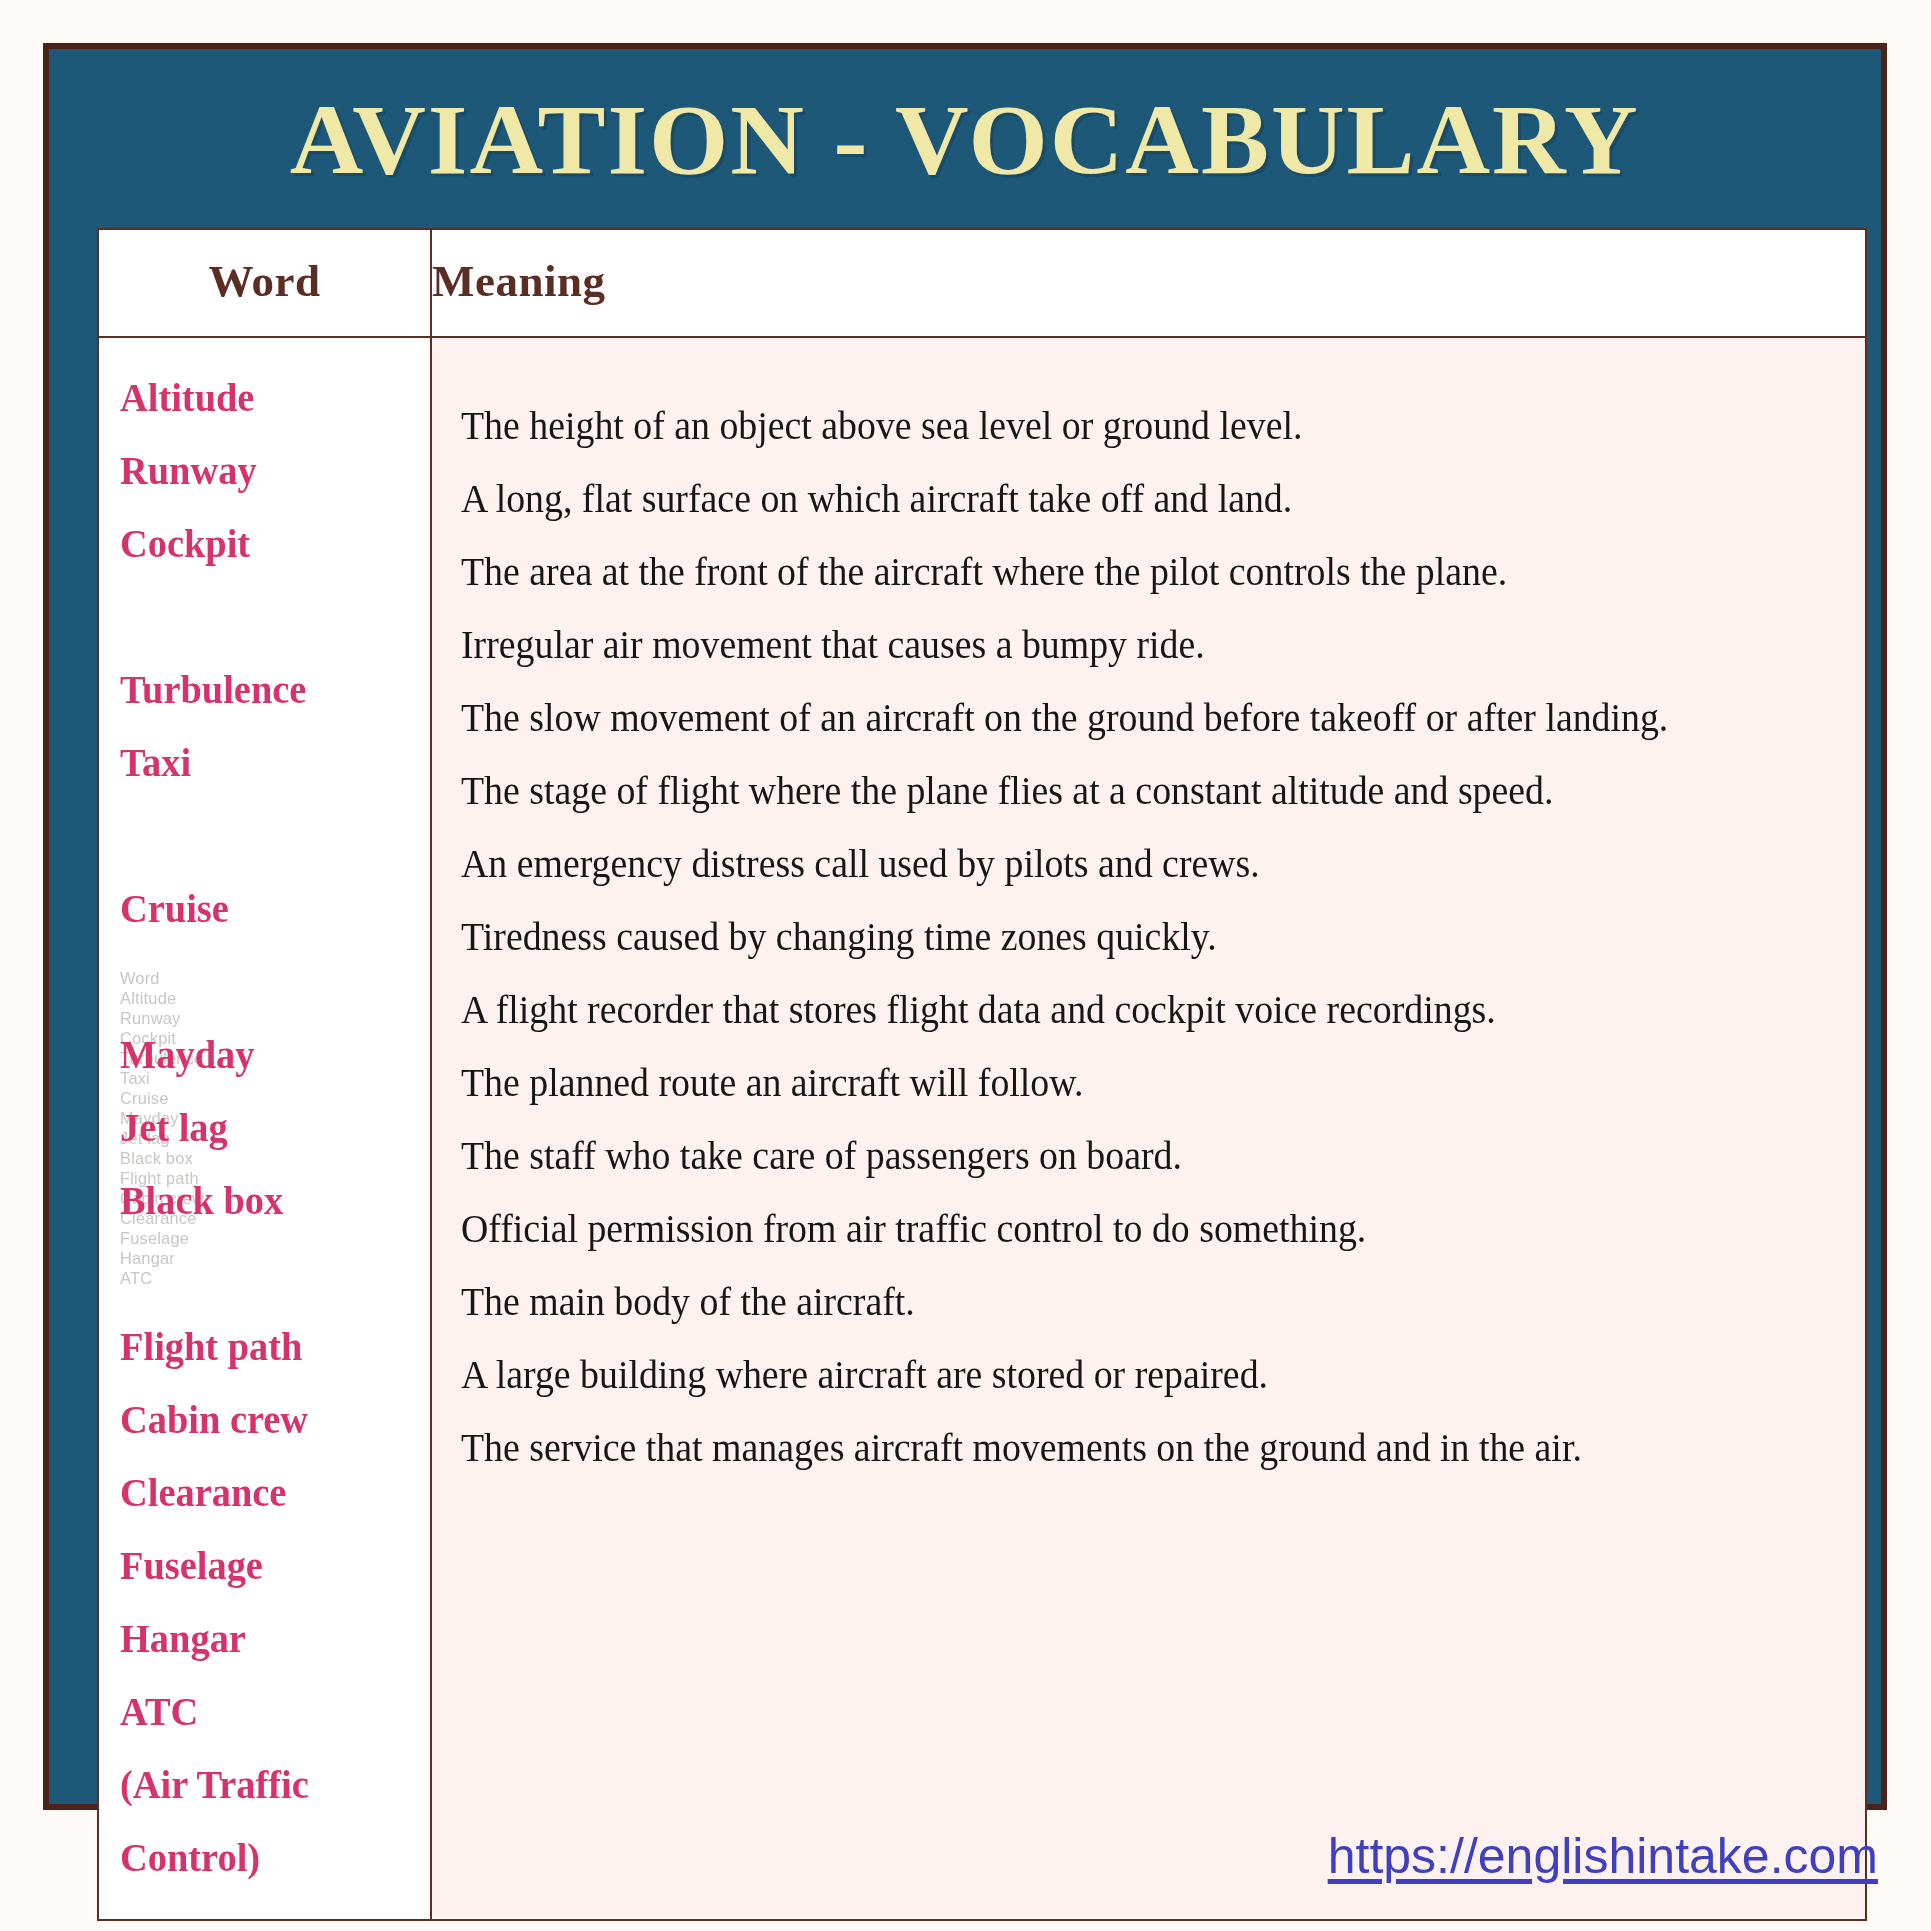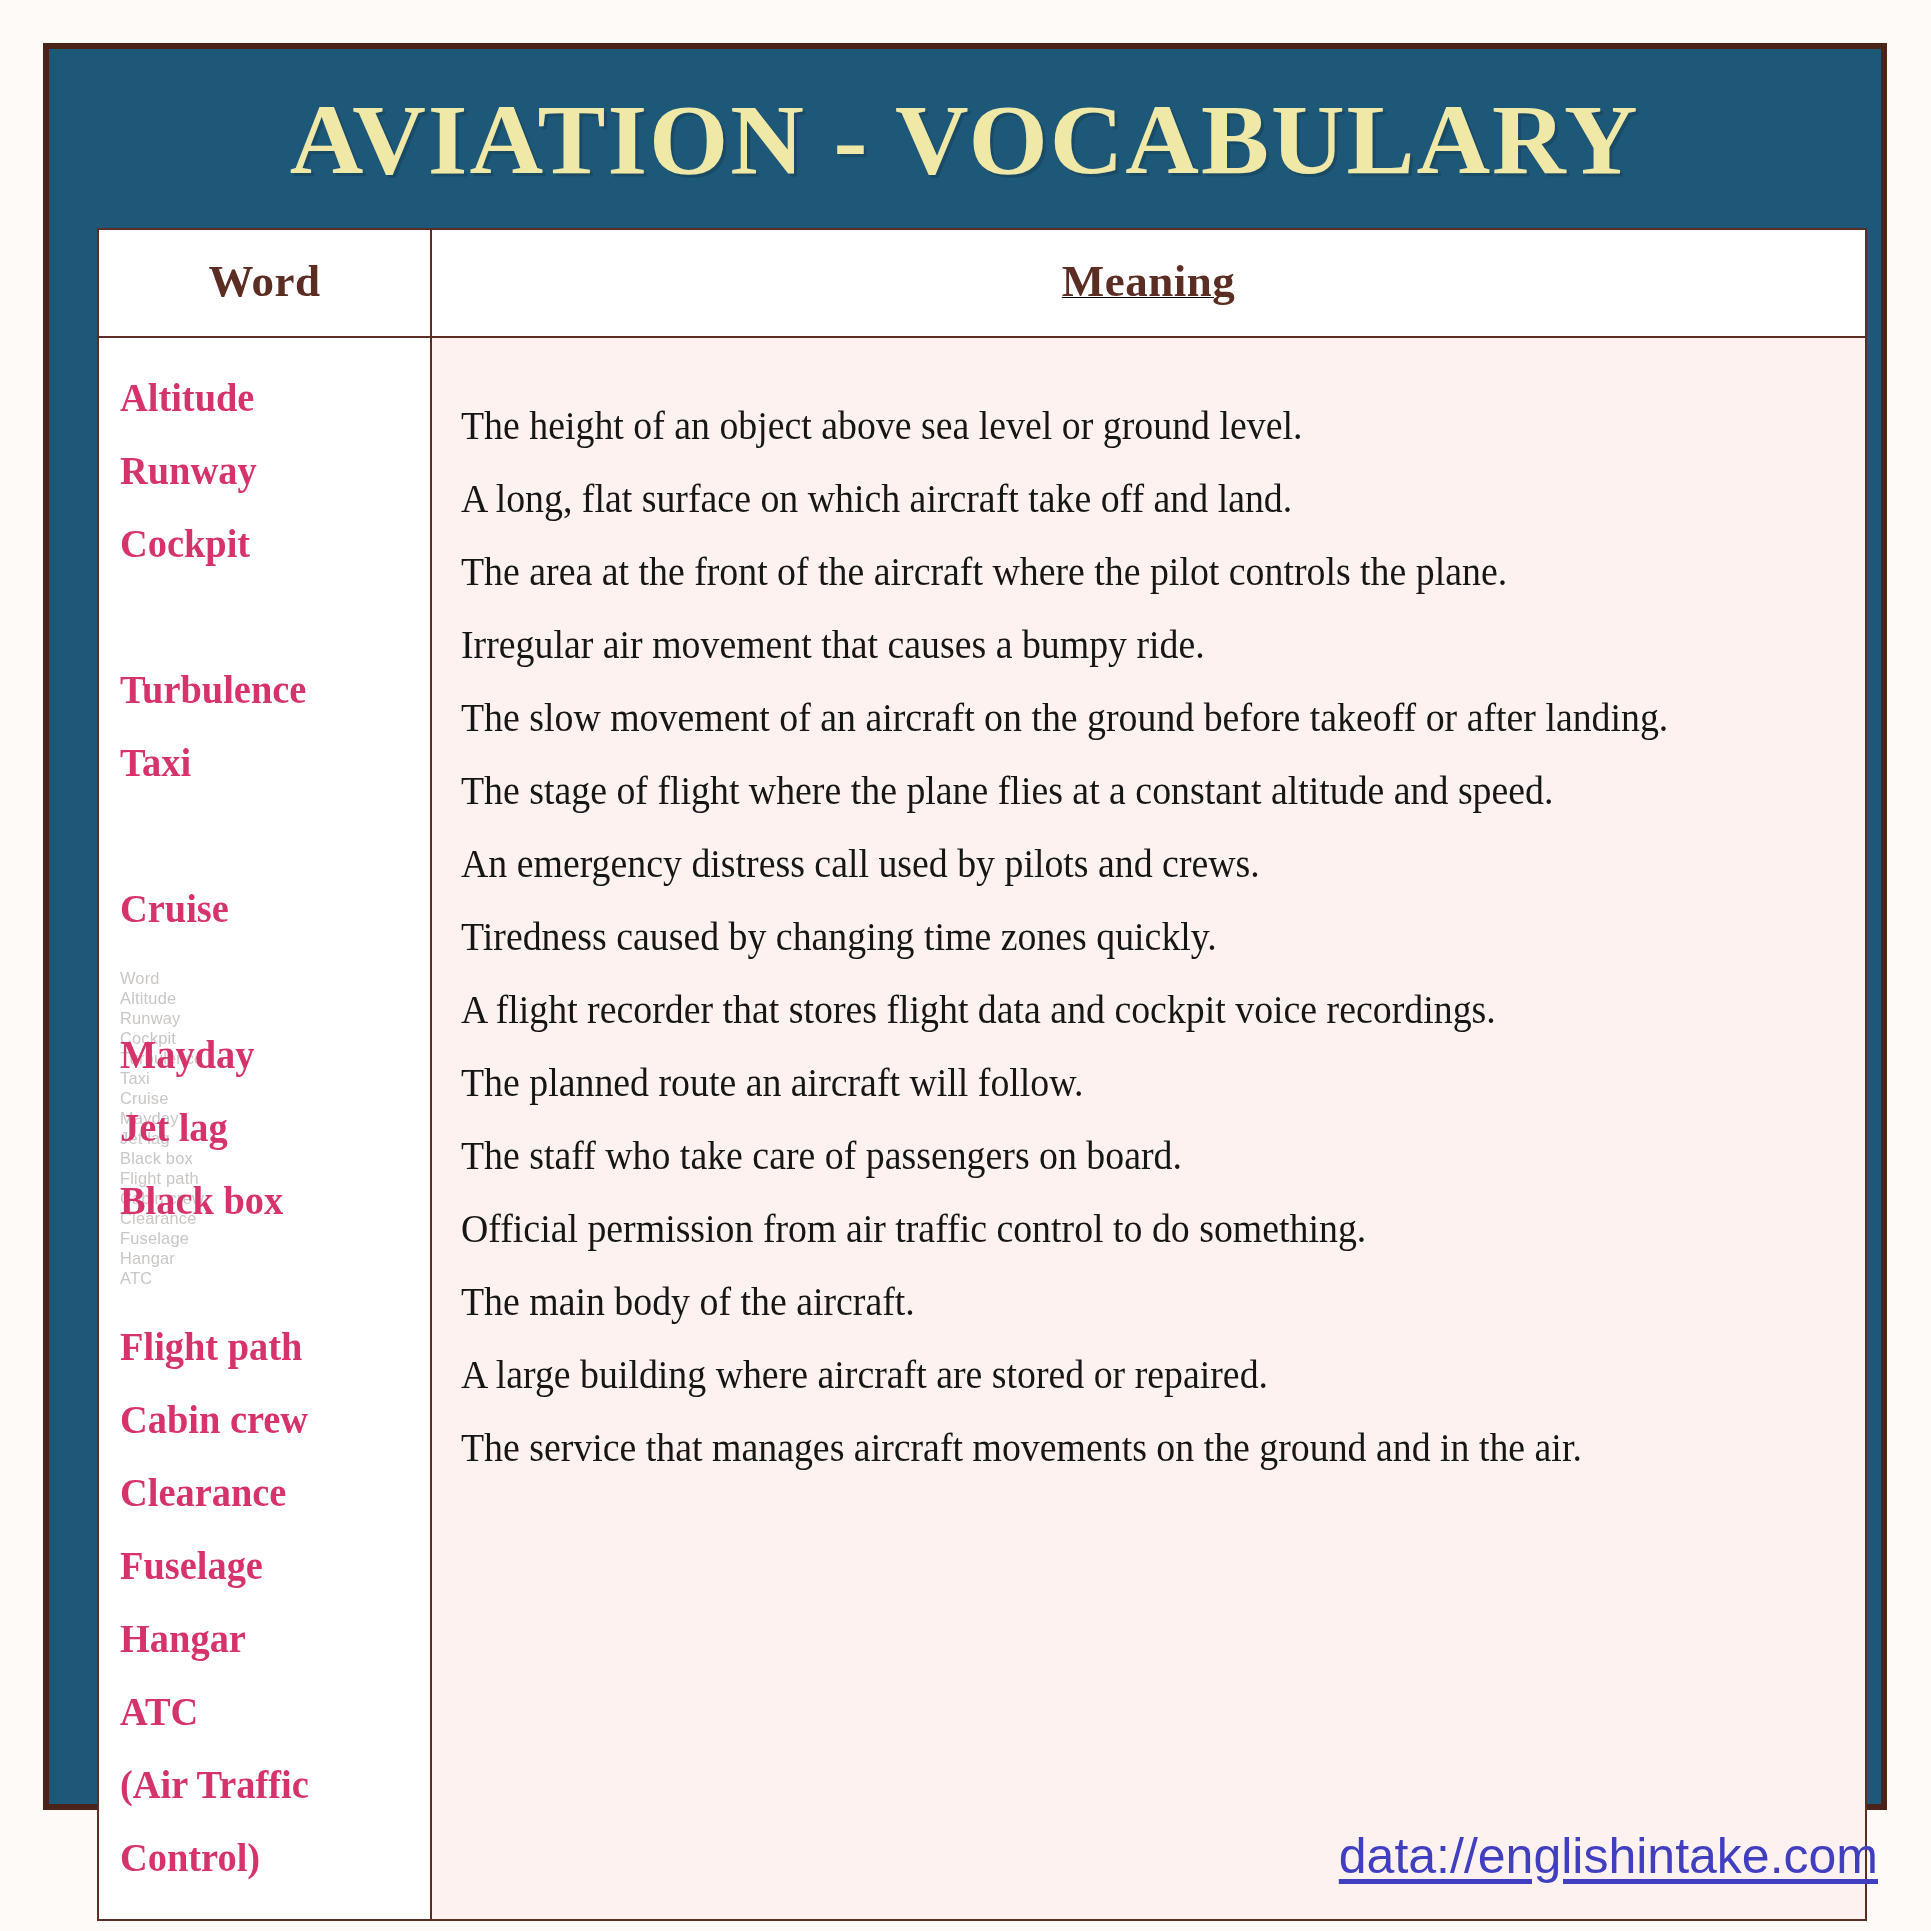--- a/index.html
+++ b/index.html
@@ -77,23 +77,21 @@
     width: 333px;
     flex: 0 0 333px;
     box-sizing: border-box;
     border-right: 2.9px solid #5c2d22;
     text-align: center;
     padding: 25px 0 29px 0;
   }
   .th-meaning {
     flex: 1 1 auto;
     box-sizing: border-box;
-    text-align: center;
     padding: 25px 0 29px 0;
-    text-decoration: underline;
   }
   .th-text {
     color: #5c2d22;
     font-family: "Liberation Serif", serif;
     font-weight: bold;
     font-size: 45px;
     letter-spacing: 0.5px;
   }
 
   .tbody {
@@ -259,17 +257,17 @@
               <div class="meaning" style="visibility: hidden;">&nbsp;</div>
             </div>
         </div>
       </div>
 
     </div>
 
   </div>
 
   <div class="footer">
-    <span class="footer-link">data://englishintake.com</span>
+    <span class="footer-link">https://englishintake.com</span>
   </div>
 
 </div>
 
 
 </body></html>

